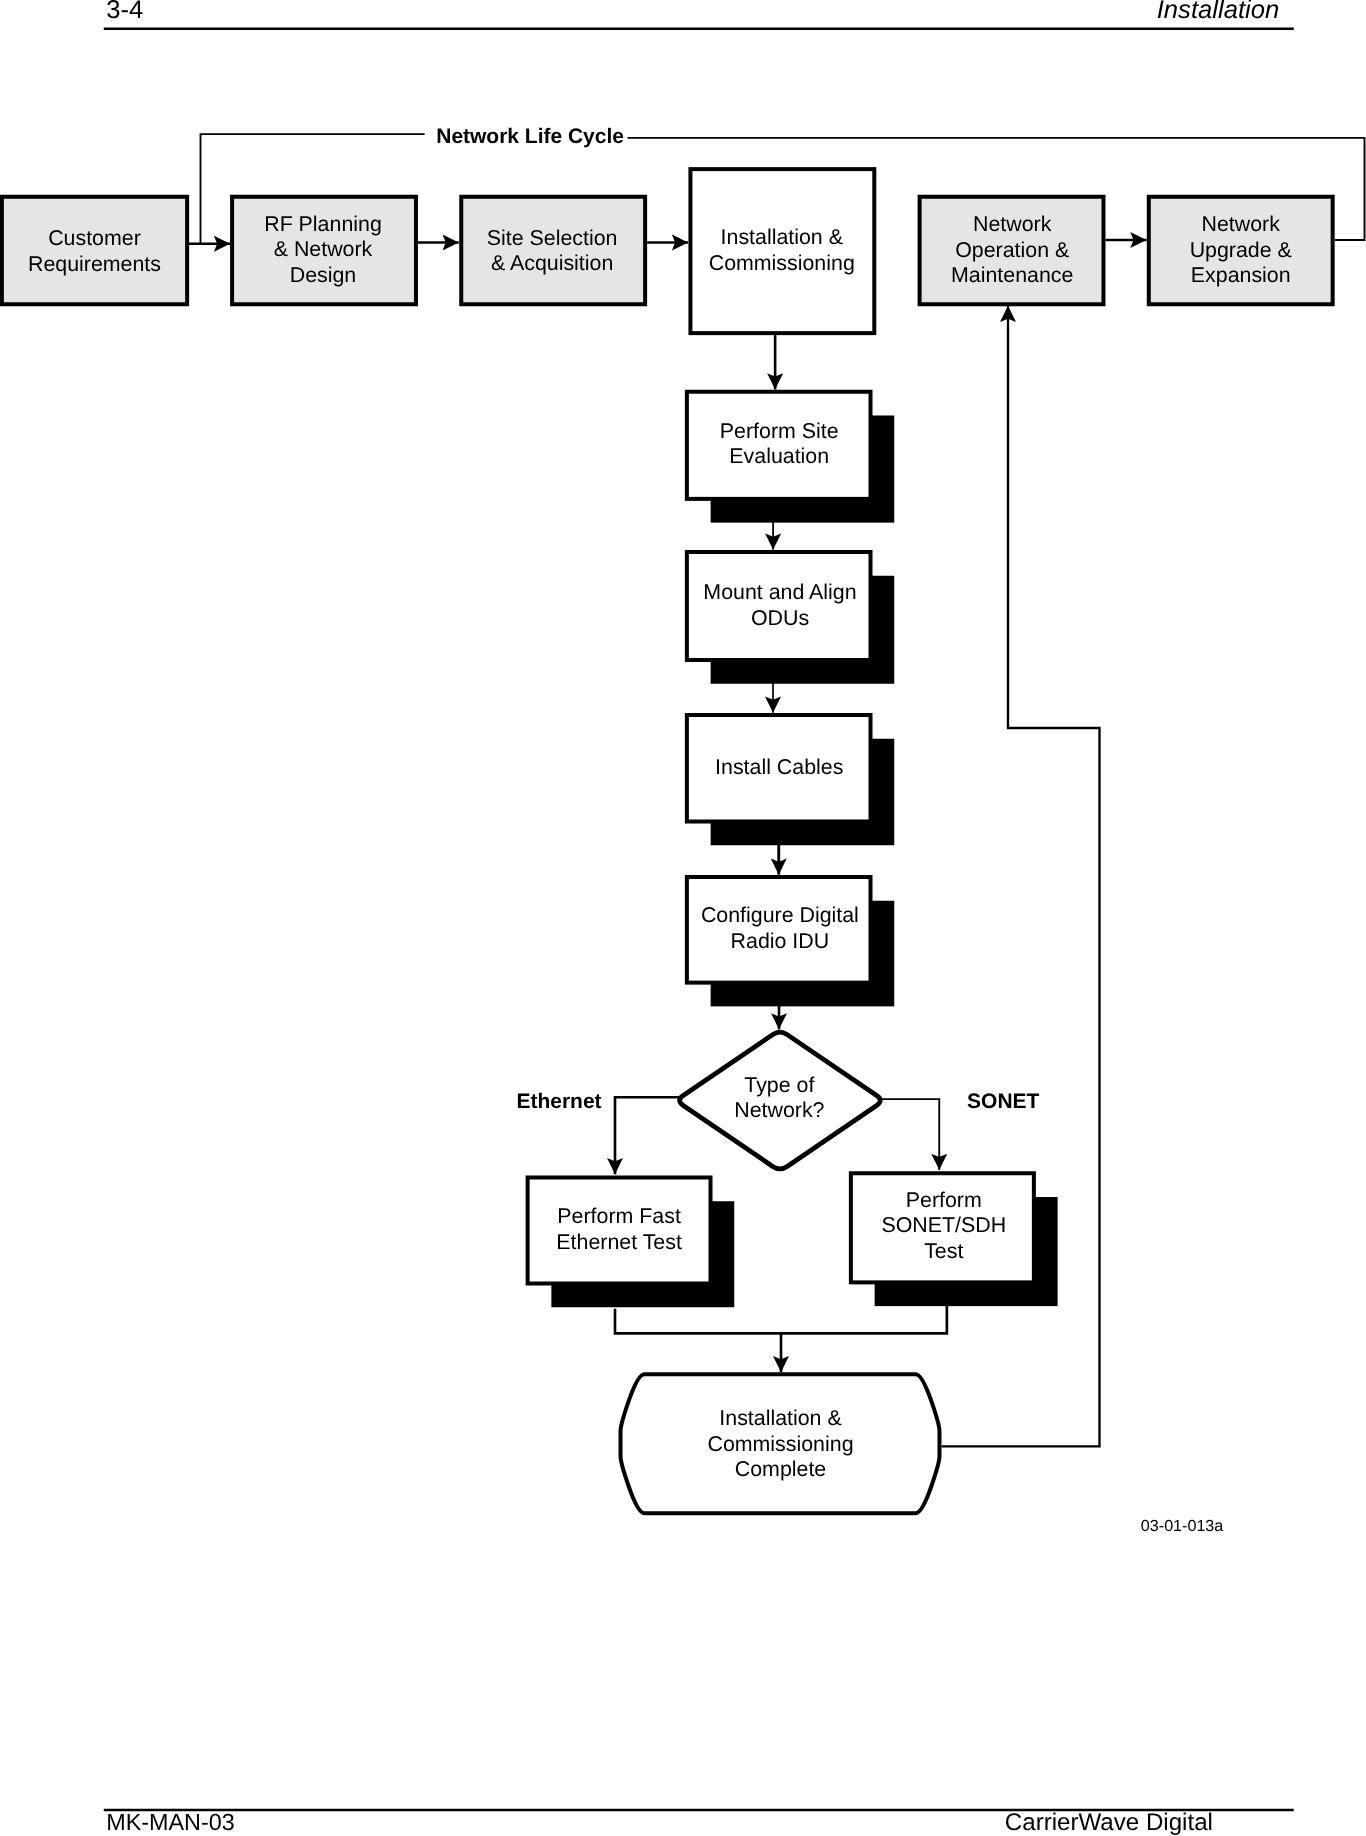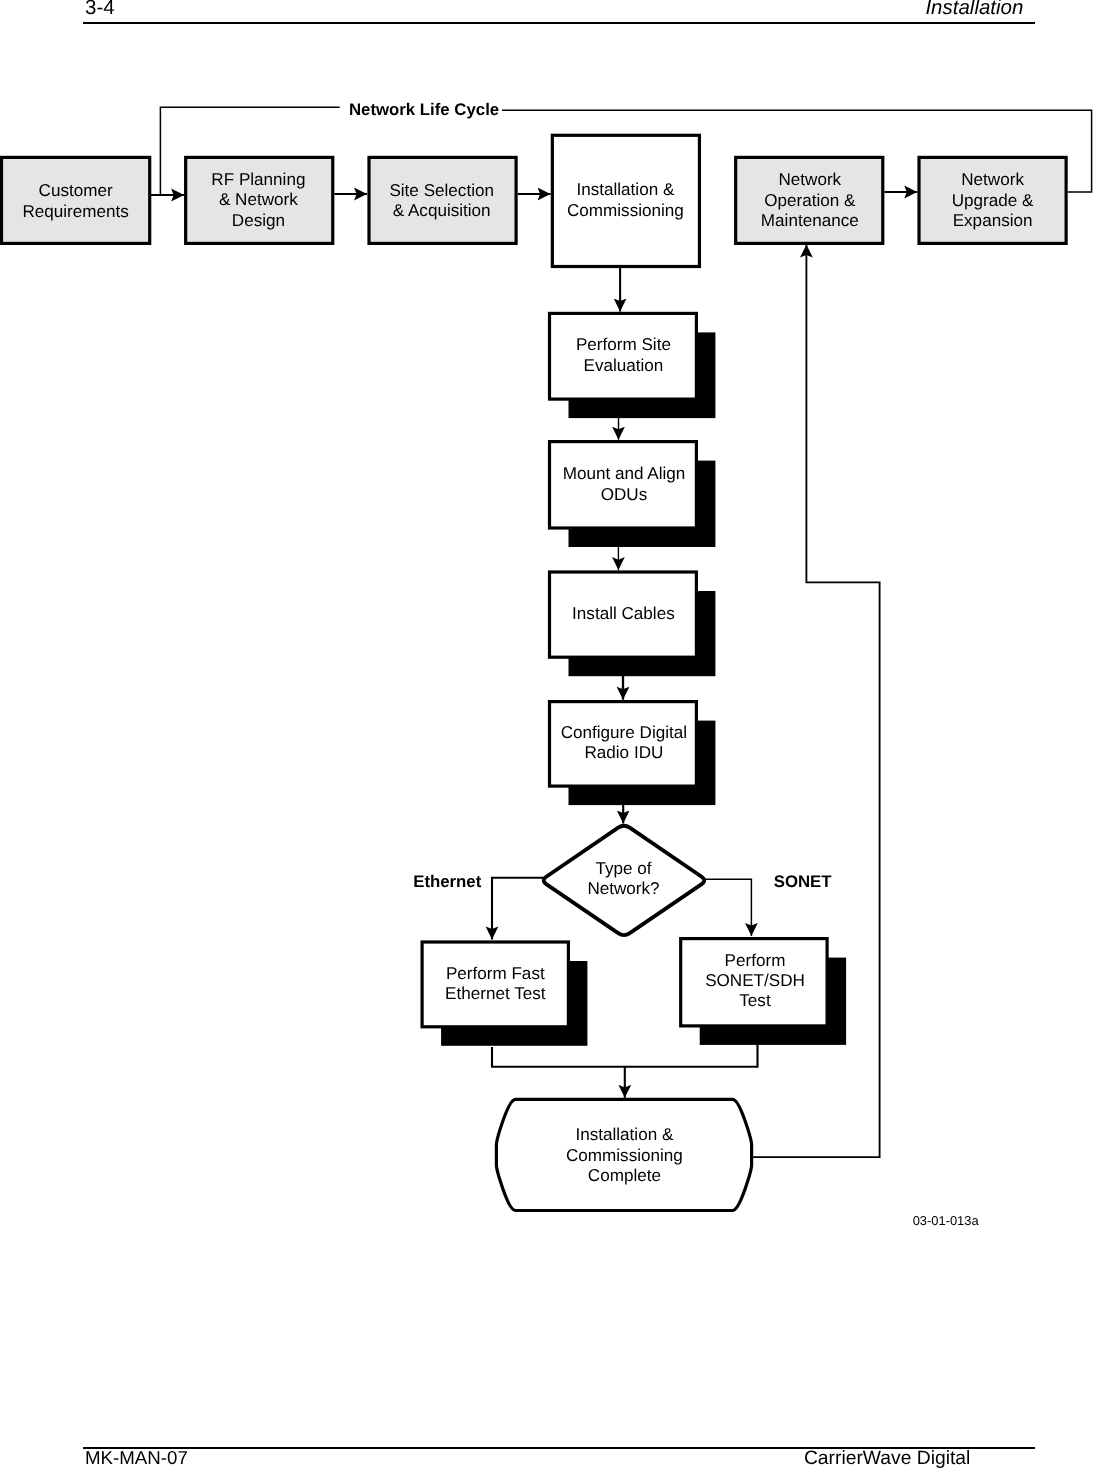--- a/index.html
+++ b/index.html
@@ -164,16 +164,16 @@
       <text x="755.0" y="965.6" text-anchor="middle"><tspan x="755.0" y="965.60">Perform</tspan><tspan x="755.0" y="985.80">SONET/SDH</tspan><tspan x="755.0" y="1006.00">Test</tspan></text>
 
       <text x="623.5" y="873.6" text-anchor="middle"><tspan x="623.5" y="873.60">Type of</tspan><tspan x="623.5" y="893.70">Network?</tspan></text>
       <text x="624.4" y="1140.0" text-anchor="middle"><tspan x="624.4" y="1140.00">Installation &amp;</tspan><tspan x="624.4" y="1160.50">Commissioning</tspan><tspan x="624.4" y="1181.00">Complete</tspan></text>
     </g>
 
     <text class="capt" x="912.7" y="1224.5"><tspan x="912.7" y="1224.50">03-01-013a</tspan></text>
   </svg>
 
   <div class="ftr-rule"></div>
-  <div class="ftr-left">MK-MAN-07</div>
+  <div class="ftr-left">MK-MAN-03</div>
   <div class="ftr-right">CarrierWave Digital Radio</div>
 
 </div>
 
 </body></html>

